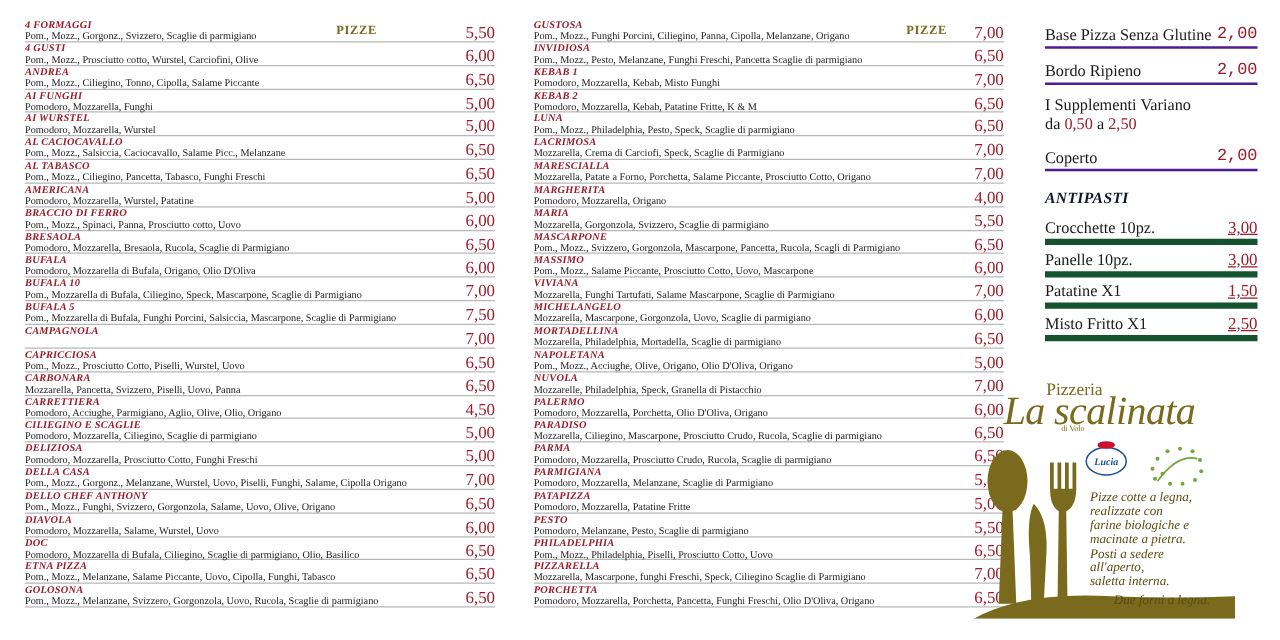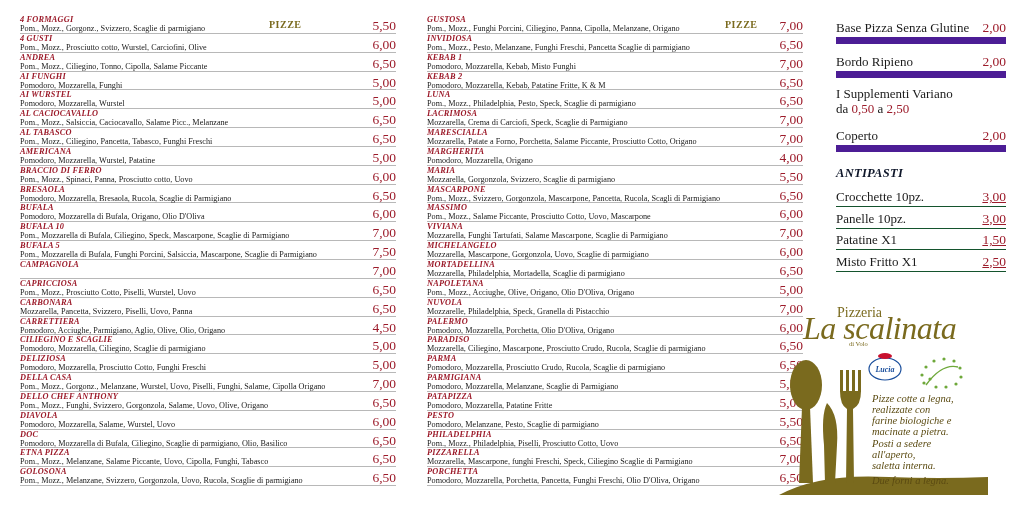--- a/index.html
+++ b/index.html
@@ -22,38 +22,38 @@
     }
     .item .price {
       position: absolute; right: 0; top: 4px; font-size: 13.5px; line-height: 14px;
       color: #9c1b2a; font-family: "Liberation Serif", serif;
     }
     .section-title {
       position: absolute; font-family: "Liberation Serif", serif; font-weight: bold;
       font-size: 10px; color: #7a6a1e; letter-spacing: 0.5px;
     }
     .col3 { position: absolute; left: 836px; top: 18px; width: 170px; font-family: "Liberation Serif", serif; }
-    .extra { position: relative; border-bottom: 7px solid #4c1d95; height: 19px; margin-bottom: 8px; }
+    .extra { position: relative; border-bottom: 2px solid #4c1d95; height: 19px; margin-bottom: 8px; }
     .extra .label { position: absolute; left: 0; top: 2px; font-size: 13px; color: #1a1a1a; white-space: nowrap; }
-    .extra .price { position: absolute; right: 0; top: 2px; font-size: 13.5px; color: #9c1b2a; }
+    .extra .price { position: absolute; right: 0; top: 2px; font-size: 13.5px; color: #9c1b2a; font-family: Liberation Mono, monospace; }
     .note { font-size: 13px; line-height: 15px; color: #1a1a1a; margin: 6px 0 10px 0; }
     .note .red { color: #9c1b2a; }
     .antipasti-title { font-style: italic; font-weight: bold; color: #0f172a; font-size: 12.5px; margin: 14px 0 6px 0; letter-spacing: 0.3px; }
-    .anti { position: relative; border-bottom: 1px solid #14532d; height: 19px; margin-bottom: 1.5px; }
+    .anti { position: relative; border-bottom: 5px solid #14532d; height: 19px; margin-bottom: 1.5px; }
     .anti .label { position: absolute; left: 0; top: 2px; font-size: 13px; color: #1a1a1a; }
     .anti .price { position: absolute; right: 0; top: 2px; font-size: 13.5px; color: #9c1b2a; text-decoration: underline; }
 
     .brand { position: absolute; left: 779px; top: 300px; width: 209px; height: 212px; }
     .brand .pizzeria { position: absolute; left: 58px; top: 5px; font-family: "Liberation Serif", serif; font-size: 14px; color: #7a6a1e; }
     .brand .logo-name { position: absolute; left: 24px; top: 10px; font-family: "Liberation Serif", serif; font-style: italic; font-size: 32px; color: #7a6a1e; letter-spacing: -0.5px; white-space: nowrap; }
     .brand .subtitle { position: absolute; left: 70px; top: 40px; font-family: "Liberation Serif", serif; font-size: 6.5px; color: #7a6a1e; }
     .brand .tagline { position: absolute; left: 93px; font-family: "Liberation Serif", serif; font-style: italic; font-size: 10.5px; line-height: 11px; color: #5b4b12; }
     .brand .tag1 { top: 93px; }
     .brand .tag2 { top: 138px; }
-    .brand .tag3 { top: 175px; }
+    .brand .tag3 { top: 175px; margin-left: 19px; }
     .brand .tagline div { white-space: nowrap; }
     .santa-lucia { position: absolute; left: 88px; top: 52px; width: 36px; height: 30px; }
     .bio-leaf { position: absolute; left: 135px; top: 55px; width: 52px; height: 35px; }
     .cutlery { position: absolute; left: 0; top: 55px; width: 209px; height: 140px; }
   </style>
 </head>
 <body>
 
 <div class="col col1" id="col1">
     <div class="item">

